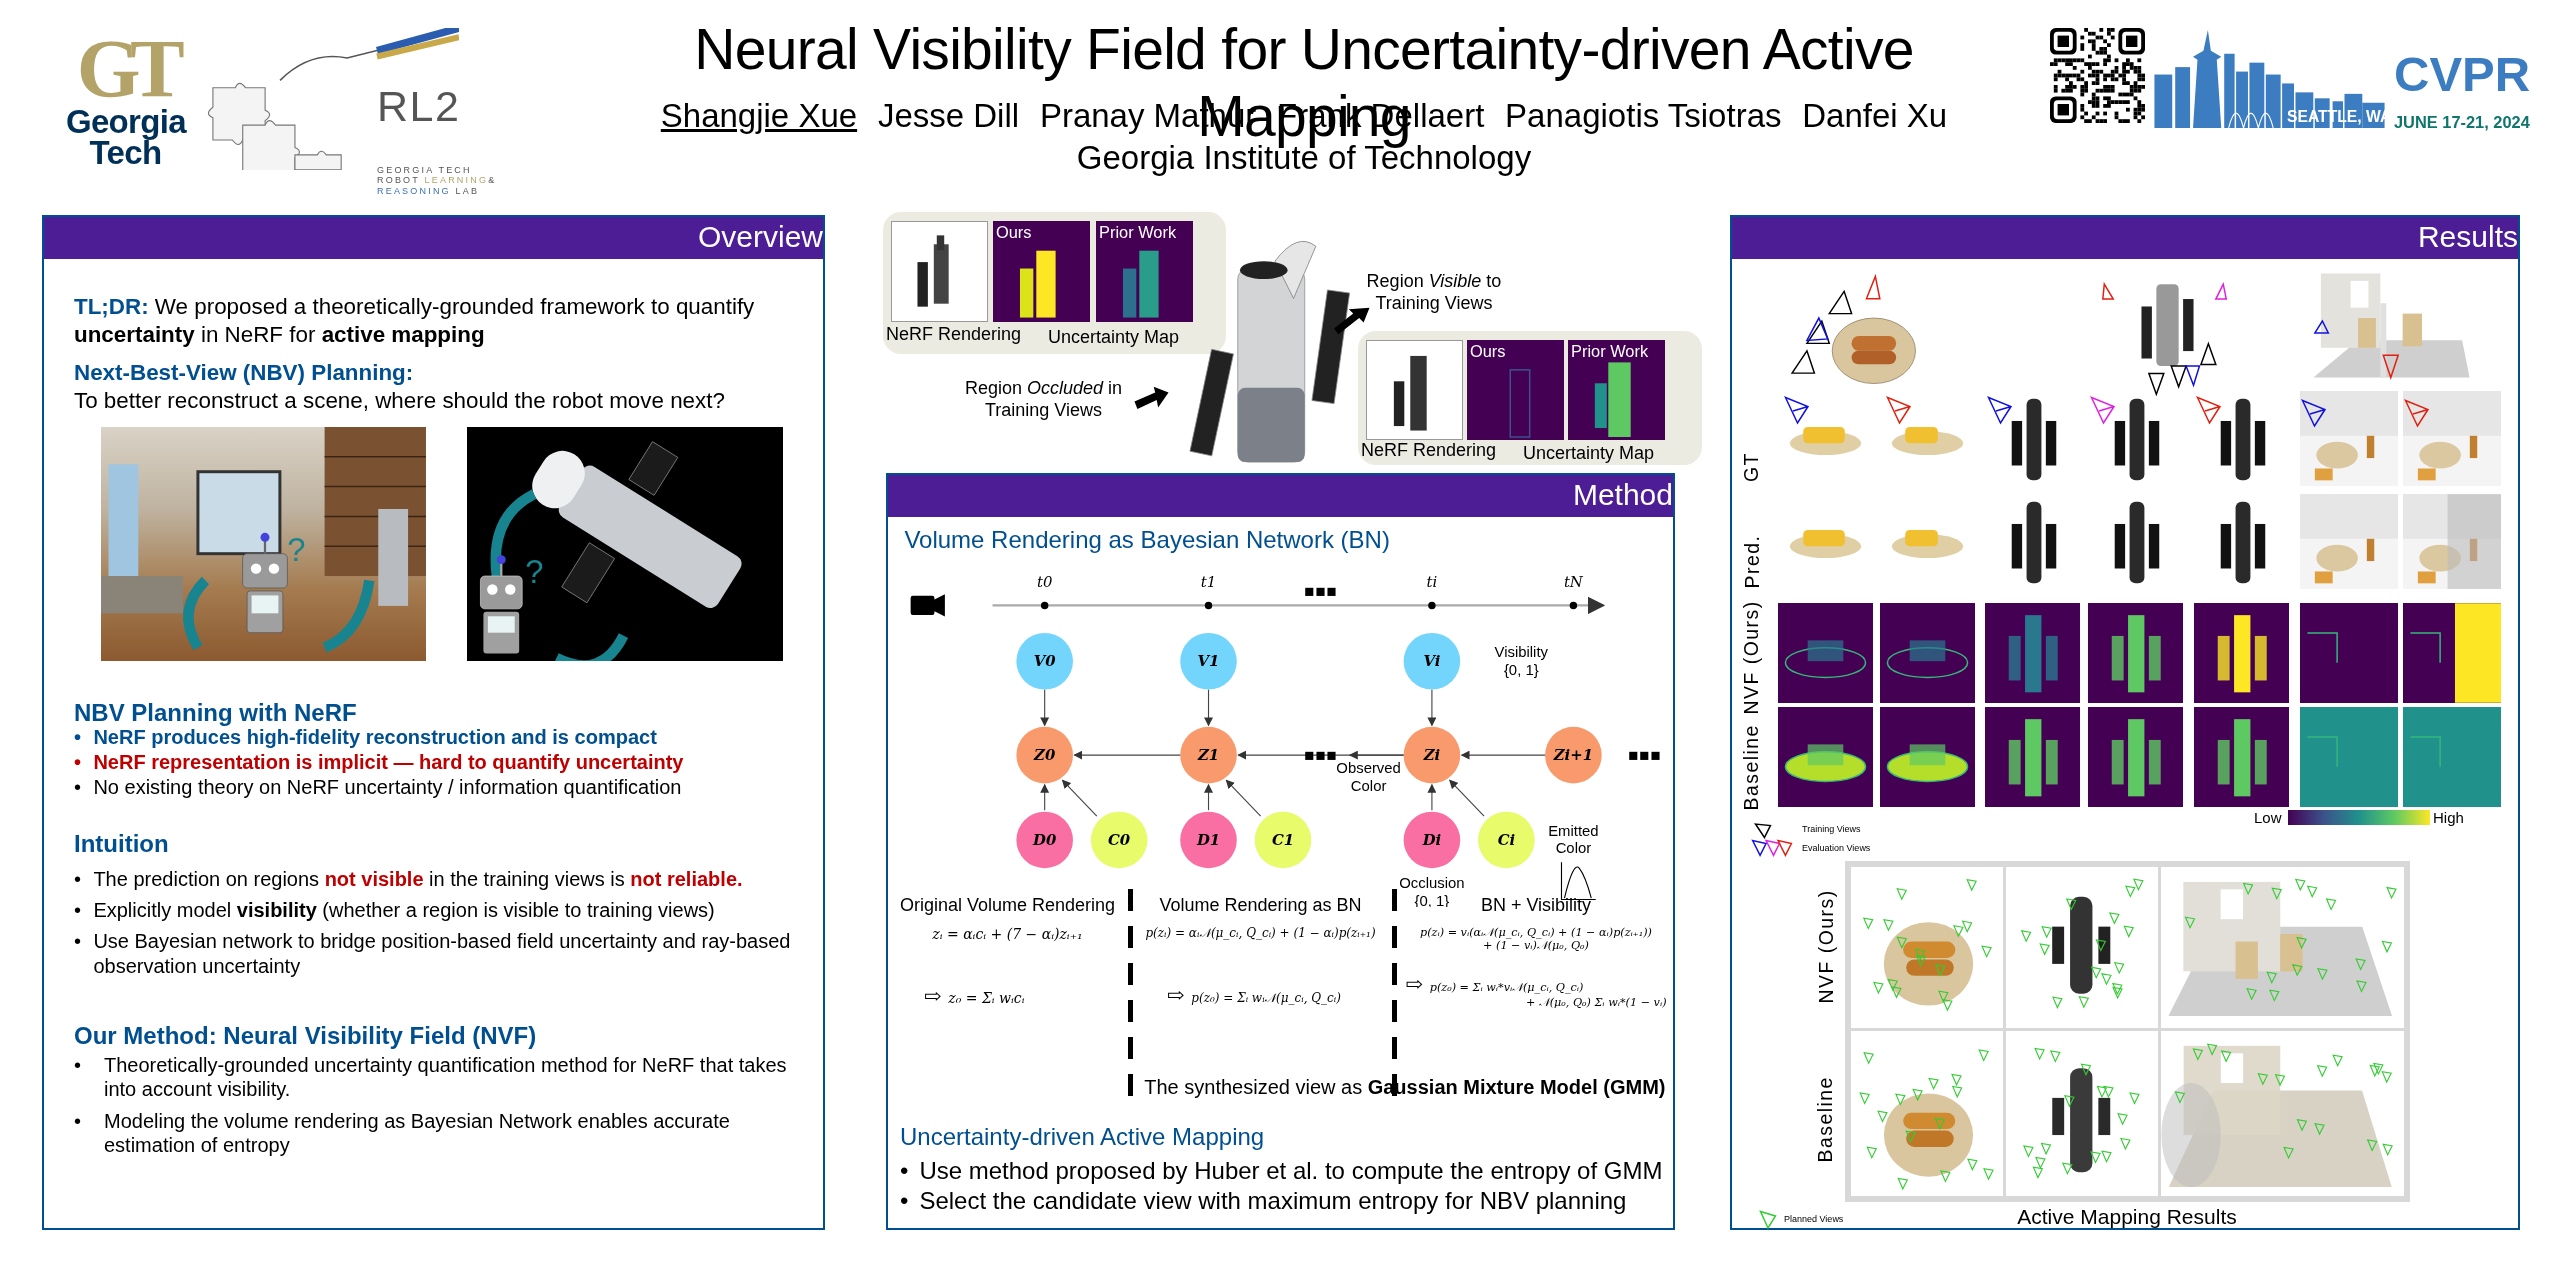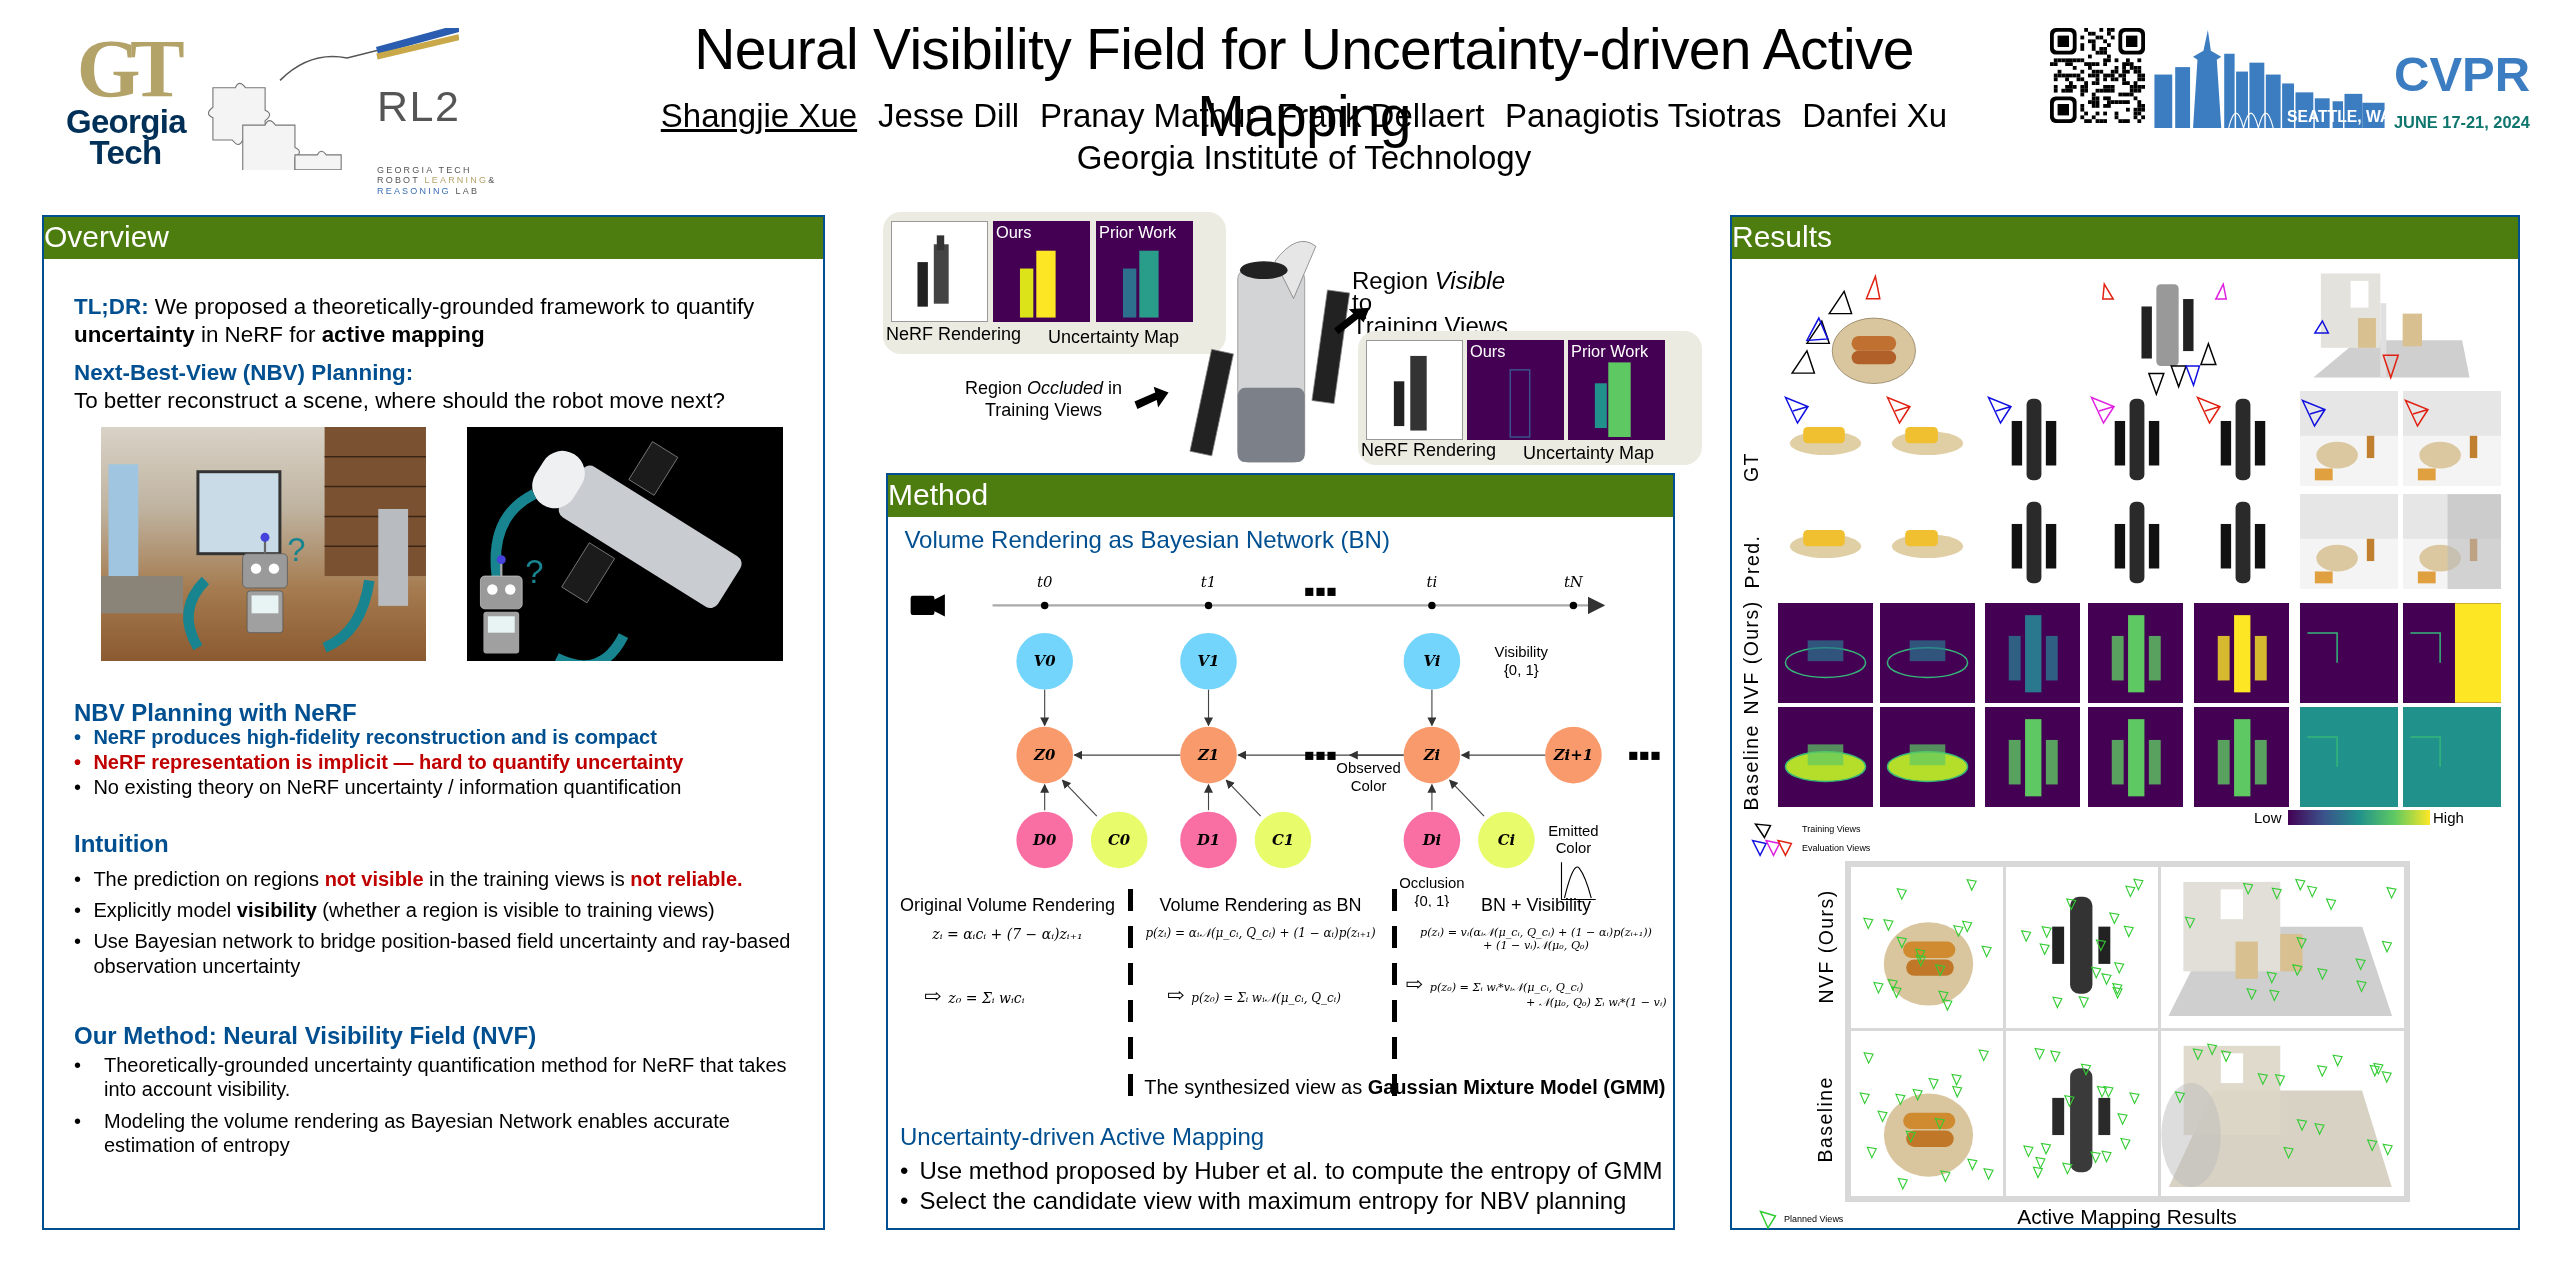--- a/index.html
+++ b/index.html
@@ -20,21 +20,21 @@
   .authors .first{text-decoration:underline}
   .affil{left:581px;top:137px;width:1446px;text-align:center;font-size:33px;line-height:42px}
   .qr{left:2050px;top:28px;width:95px;height:95px;background:#fff}
   .cvpr{left:2154px;top:30px;width:403px;height:98px}
   .skyline{position:absolute;left:0;top:0;width:231px;height:98px}
   .cvpr-name{position:absolute;left:240px;top:20px;font-size:49px;font-weight:bold;color:#3b7dc0;line-height:49px}
   .cvpr-date{position:absolute;left:240px;top:83px;font-size:16.4px;font-weight:bold;color:#0f766e;white-space:nowrap}
   .seattle{position:absolute;left:133px;top:78px;font-size:15.7px;font-weight:bold;color:#fff;white-space:nowrap}
   
   .panel{position:absolute;border:2.2px solid #004f90;background:#fff}
-  .panel-head{background:#4d7c0f;color:#fff;text-align:left;font-size:30px;line-height:40px;height:42px}
+  .panel-head{background:#4c1d95;color:#fff;text-align:right;font-size:30px;line-height:40px;height:42px}
   .p-over{left:42px;top:215px;width:783px;height:1015px}
   .p-method{left:886px;top:473px;width:789px;height:757px}
   .p-res{left:1730px;top:215px;width:790px;height:1015px}
   .h-blue{color:#004f90;font-weight:bold}
   .red-txt{color:#c00000}
   .ov-text{position:absolute;left:30px;font-size:22.4px;line-height:28px}
   ul.bul{list-style:none}
   ul.bul li{position:relative;padding-left:19.4px}
   ul.bul li:before{content:"•";position:absolute;left:0}
   .img-room{left:57px;top:210px;width:325px;height:234px;background:linear-gradient(180deg,#d9d2c6 0%,#bfb3a0 35%,#a47a4e 70%,#8c5a30 100%);overflow:hidden}
@@ -420,21 +420,21 @@
 <div class="abs" style="left:1178px;top:224px;width:179px;height:253px">
   <svg width="179" height="253" viewBox="0 0 240 340">
     <rect x="80" y="60" width="90" height="260" rx="14" fill="#d2d4d6" stroke="#888"></rect>
     <rect x="80" y="220" width="90" height="100" rx="10" fill="#7c8088"></rect>
     <path d="M130 50 q30 -40 55 -20 l-30 70z" fill="#e6e6e6" stroke="#777"></path>
     <ellipse cx="115" cy="62" rx="32" ry="12" fill="#222"></ellipse>
     <rect x="30" y="170" width="30" height="140" fill="#222" stroke="#888" transform="rotate(12 45 240)"></rect>
     <rect x="190" y="90" width="30" height="150" fill="#222" stroke="#888" transform="rotate(8 205 165)"></rect>
   </svg>
 </div>
-<div class="abs" style="left:1352px;top:270px;font-size:24px;text-align:left;width:164px;line-height:22.4px">
+<div class="abs" style="left:1352px;top:270px;font-size:18px;text-align:center;width:164px;line-height:22.4px">
   <span>Region </span><i>Visible</i><span> to</span><br><span>Training Views</span>
 </div>
 <svg class="abs" style="left:1334px;top:306px" width="37" height="30" viewBox="0 0 50 40">
     <polygon points="48,2 40,22 34,16 6,38 0,30 26,10 20,4" fill="#000"></polygon>
   </svg>
 <div class="abs" style="left:954px;top:377px;font-size:18px;text-align:center;width:179px;line-height:22.4px">
   <span>Region </span><i>Occluded</i><span> in</span><br><span>Training Views</span>
 </div>
 <svg class="abs" style="left:1133px;top:385px" width="37" height="30" viewBox="0 0 50 40">
     <polygon points="48,10 28,2 30,10 2,22 6,32 32,20 34,30" fill="#000"></polygon>

